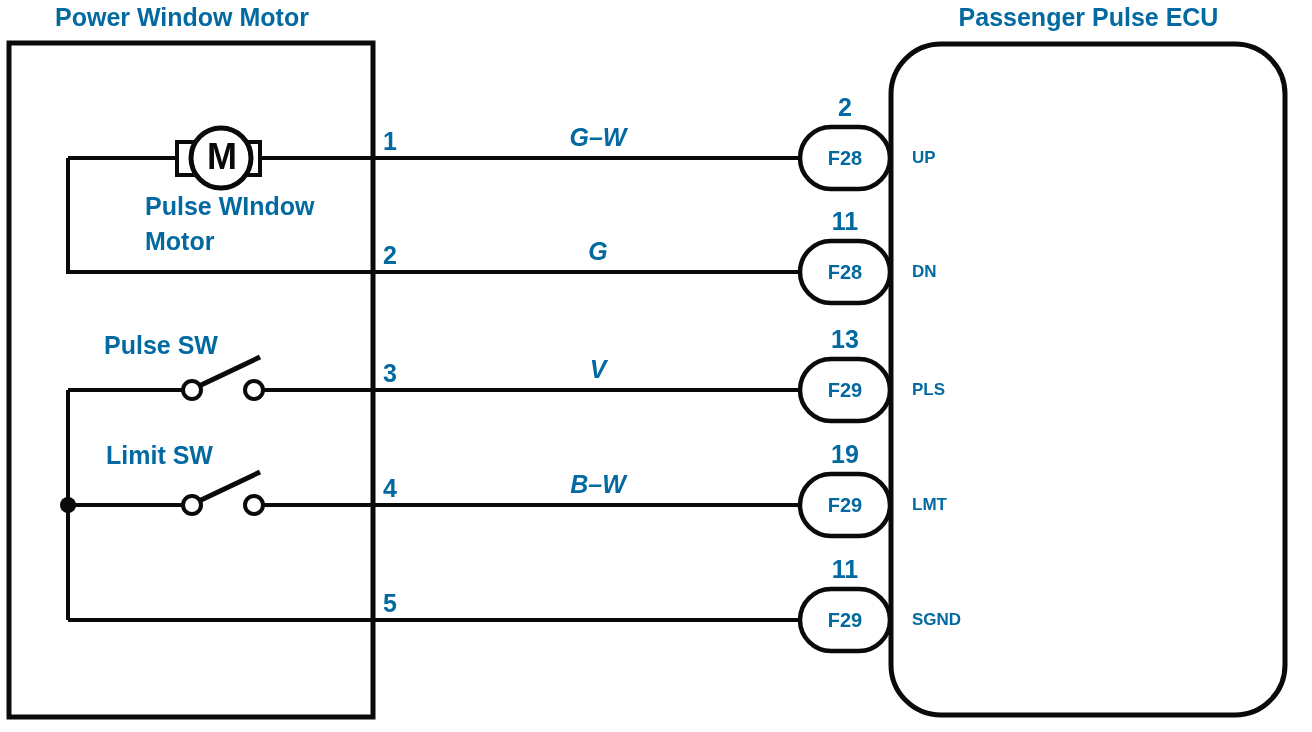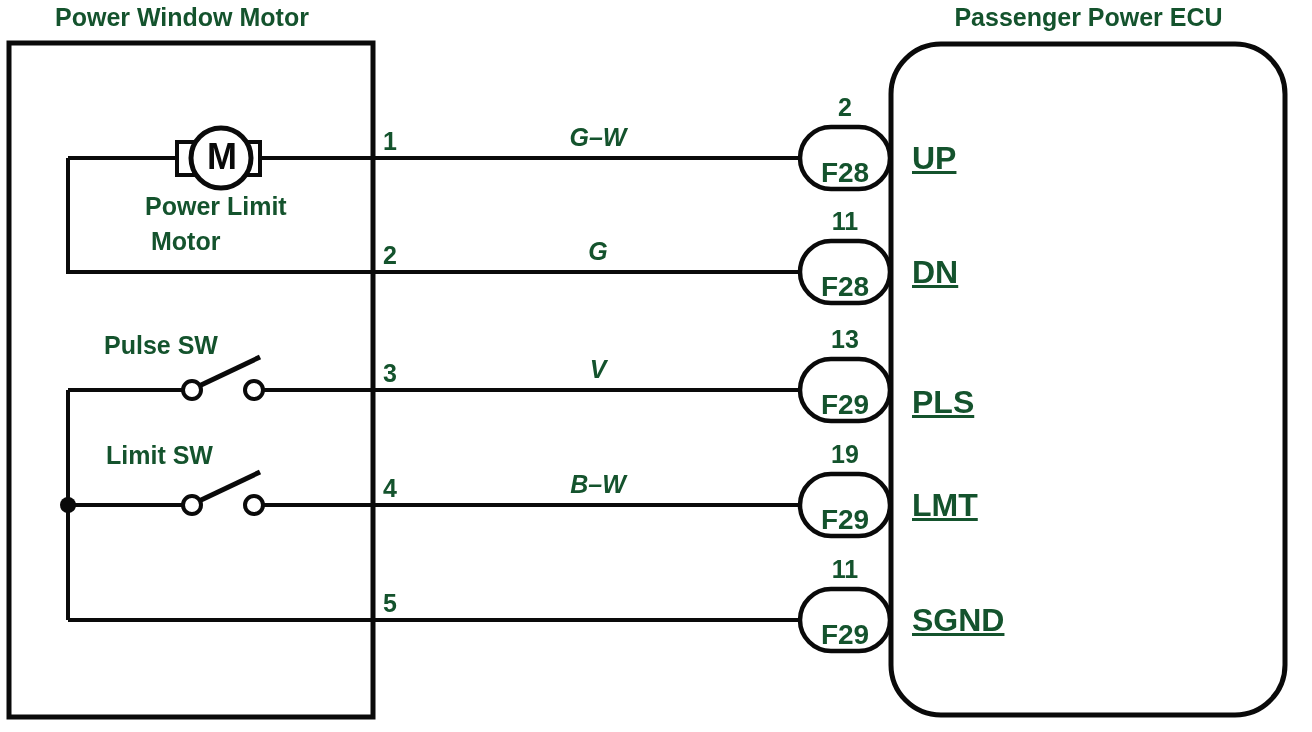--- a/index.html
+++ b/index.html
@@ -8,27 +8,27 @@
     width:1312px;height:732px;
     background:#ffffff;
     font-family:"Liberation Sans", sans-serif;
     color:#0a0a0a;
     overflow:hidden;
   }
   #wiring-svg{position:absolute;left:0;top:0;}
   .txt{
     position:absolute;
     font-weight:bold;
-    color:#14532d;
+    color:#0369a1;
     white-space:nowrap;
     -webkit-font-smoothing:none;
   }
   .t25{font-size:25px;line-height:30px;}
-  .t26{font-size:32px;line-height:30px;text-decoration:underline;}
-  .t28{font-size:28px;line-height:30px;margin-top:15px;}
+  .t26{font-size:17px;line-height:30px;}
+  .t28{font-size:20px;line-height:30px;}
   .center{text-align:center;}
   .wire-color{left:468px;width:260px;text-align:center;font-style:italic;}
   .pin-num{left:800px;width:90px;text-align:center;}
   .conn-badge{left:800px;width:90px;text-align:center;}
   .ecu-pin{left:912px;}
   .wire-num{left:383px;}
   .motor-m{
     position:absolute;left:196px;top:136px;width:52px;height:42px;
     text-align:center;font-size:36px;line-height:42px;font-weight:bold;
   }
@@ -84,46 +84,46 @@
     </g>
 
     <g>
       <line x1="199" y1="501" x2="260" y2="472" stroke="#0a0a0a" stroke-width="5"></line>
       <circle cx="192" cy="505" r="9" fill="#ffffff" stroke="#0a0a0a" stroke-width="4"></circle>
       <circle cx="254" cy="505" r="9" fill="#ffffff" stroke="#0a0a0a" stroke-width="4"></circle>
     </g>
   </svg>
 
   <div class="txt t25" style="left:55px;top:2px;">Power Window Motor</div>
-  <div class="txt t25 center" style="left:890px;top:2px;width:397px;">Passenger Power ECU</div>
+  <div class="txt t25 center" style="left:890px;top:2px;width:397px;">Passenger Pulse ECU</div>
 
   <div class="motor-m">M</div>
-  <div class="txt t25" style="left:145px;top:191px;">Power Limit</div>
-  <div class="txt t25" style="left:145px;top:226px;margin-left:6px;">Motor</div>
+  <div class="txt t25" style="left:145px;top:191px;">Pulse WIndow</div>
+  <div class="txt t25" style="left:145px;top:226px;">Motor</div>
 
   <div class="txt t25" style="left:104px;top:330px;">Pulse SW</div>
   <div class="txt t25" style="left:106px;top:440px;">Limit SW</div>
 
   <div class="txt t25 wire-num" style="top:126px;">1</div>
   <div class="txt t25 wire-color" style="top:122px;">G–W</div>
   <div class="txt t25 pin-num" style="top:92px;">2</div>
   <div class="txt t28 conn-badge" style="top:143px;">F28</div>
   <div class="txt t26 ecu-pin" style="top:143px;">UP</div>
 
   <div class="txt t25 wire-num" style="top:240px;">2</div>
   <div class="txt t25 wire-color" style="top:236px;">G</div>
   <div class="txt t25 pin-num" style="top:206px;">11</div>
   <div class="txt t28 conn-badge" style="top:257px;">F28</div>
   <div class="txt t26 ecu-pin" style="top:257px;">DN</div>
 
   <div class="txt t25 wire-num" style="top:358px;">3</div>
   <div class="txt t25 wire-color" style="top:354px;">V</div>
   <div class="txt t25 pin-num" style="top:324px;">13</div>
   <div class="txt t28 conn-badge" style="top:375px;">F29</div>
-  <div class="txt t26 ecu-pin" style="top:375px;margin-top:12px;">PLS</div>
+  <div class="txt t26 ecu-pin" style="top:375px;">PLS</div>
 
   <div class="txt t25 wire-num" style="top:473px;">4</div>
   <div class="txt t25 wire-color" style="top:469px;">B–W</div>
   <div class="txt t25 pin-num" style="top:439px;">19</div>
   <div class="txt t28 conn-badge" style="top:490px;">F29</div>
   <div class="txt t26 ecu-pin" style="top:490px;">LMT</div>
 
   <div class="txt t25 wire-num" style="top:588px;">5</div>
   <div class="txt t25 pin-num" style="top:554px;">11</div>
   <div class="txt t28 conn-badge" style="top:605px;">F29</div>

